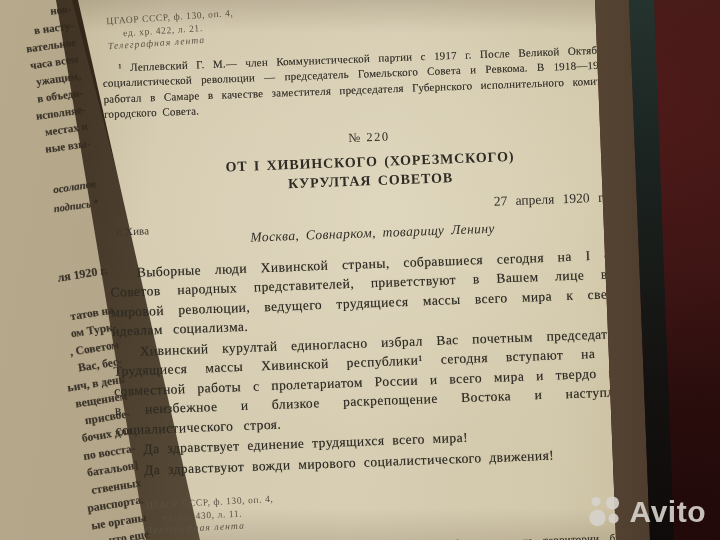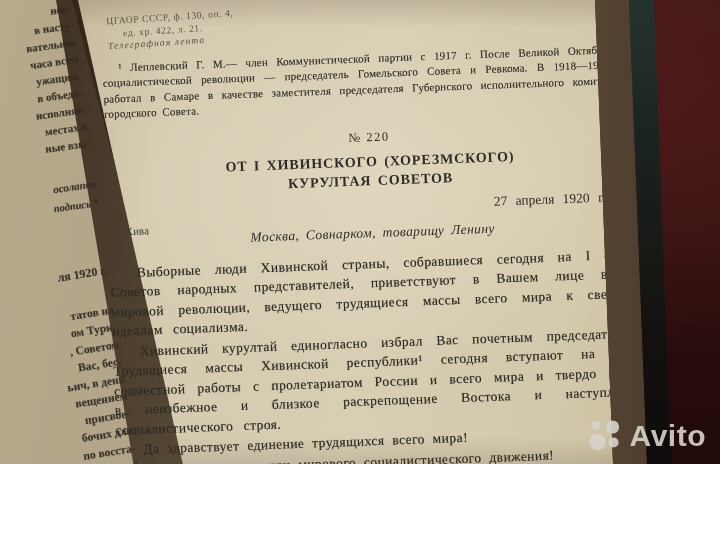--- a/index.html
+++ b/index.html
@@ -1,20 +1,20 @@
 <!DOCTYPE html>
 <html><head>
 <meta charset="utf-8">
 <style>
   * { margin:0; padding:0; box-sizing:border-box; }
   html,body { width:720px; height:540px; }
   body { font-family:"Liberation Serif", serif; }
 
   .scene {
-    position:relative; width:720px; height:464px; overflow:hidden;
+    position:relative; width:720px; height:540px; overflow:hidden;
     background:
       radial-gradient(120% 90% at 85% 20%, rgba(90,30,28,.55), rgba(0,0,0,0) 60%),
       radial-gradient(90% 70% at 95% 95%, rgba(30,8,8,.8), rgba(0,0,0,0) 70%),
       linear-gradient(160deg, #47201d 0%, #3c1514 45%, #2f0f0f 100%);
   }
 
   
   .left-page {
     position:absolute; inset:0;
     clip-path: polygon(0 0, 72px 0, 212px 540px, 0 540px);

